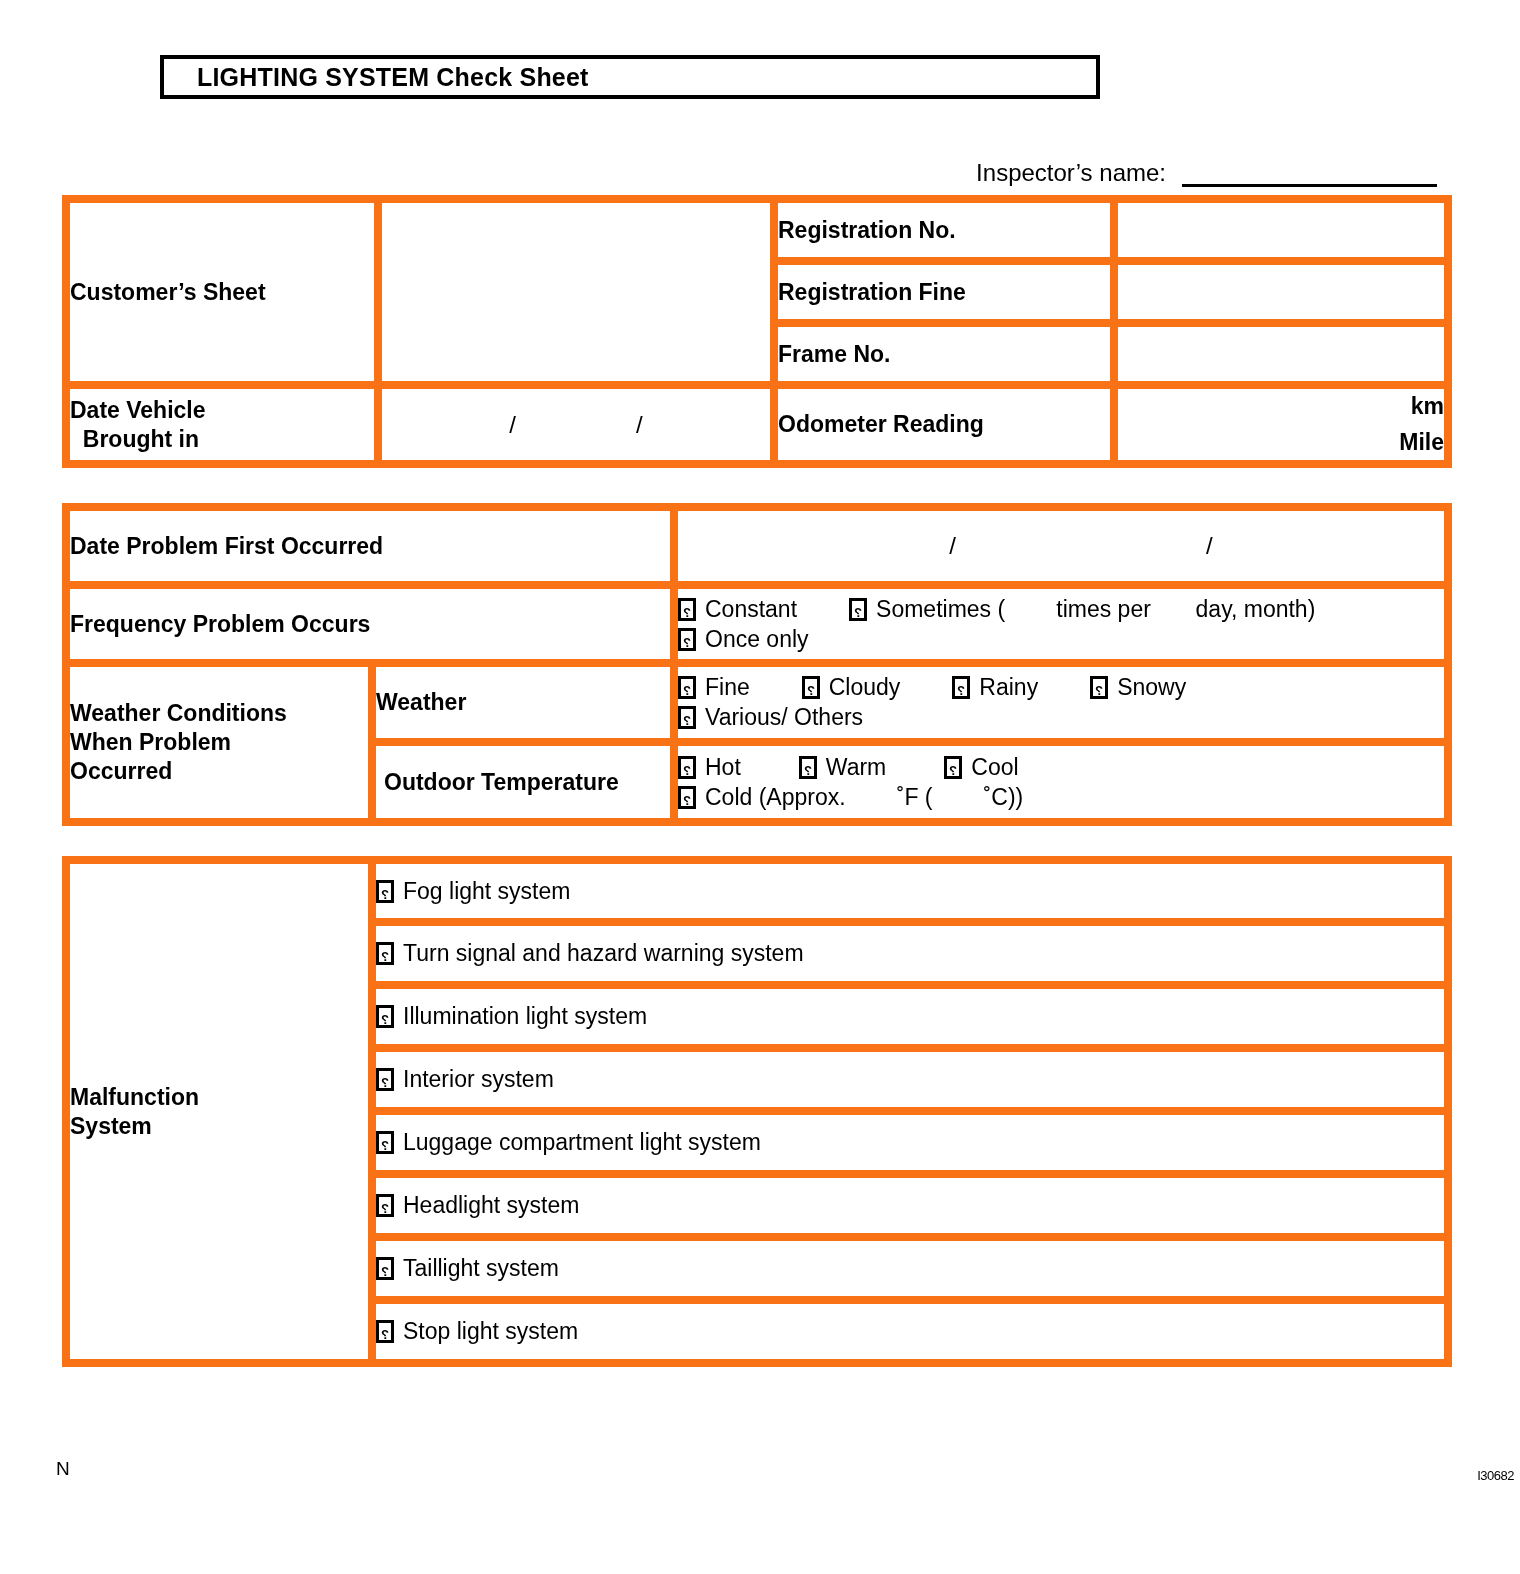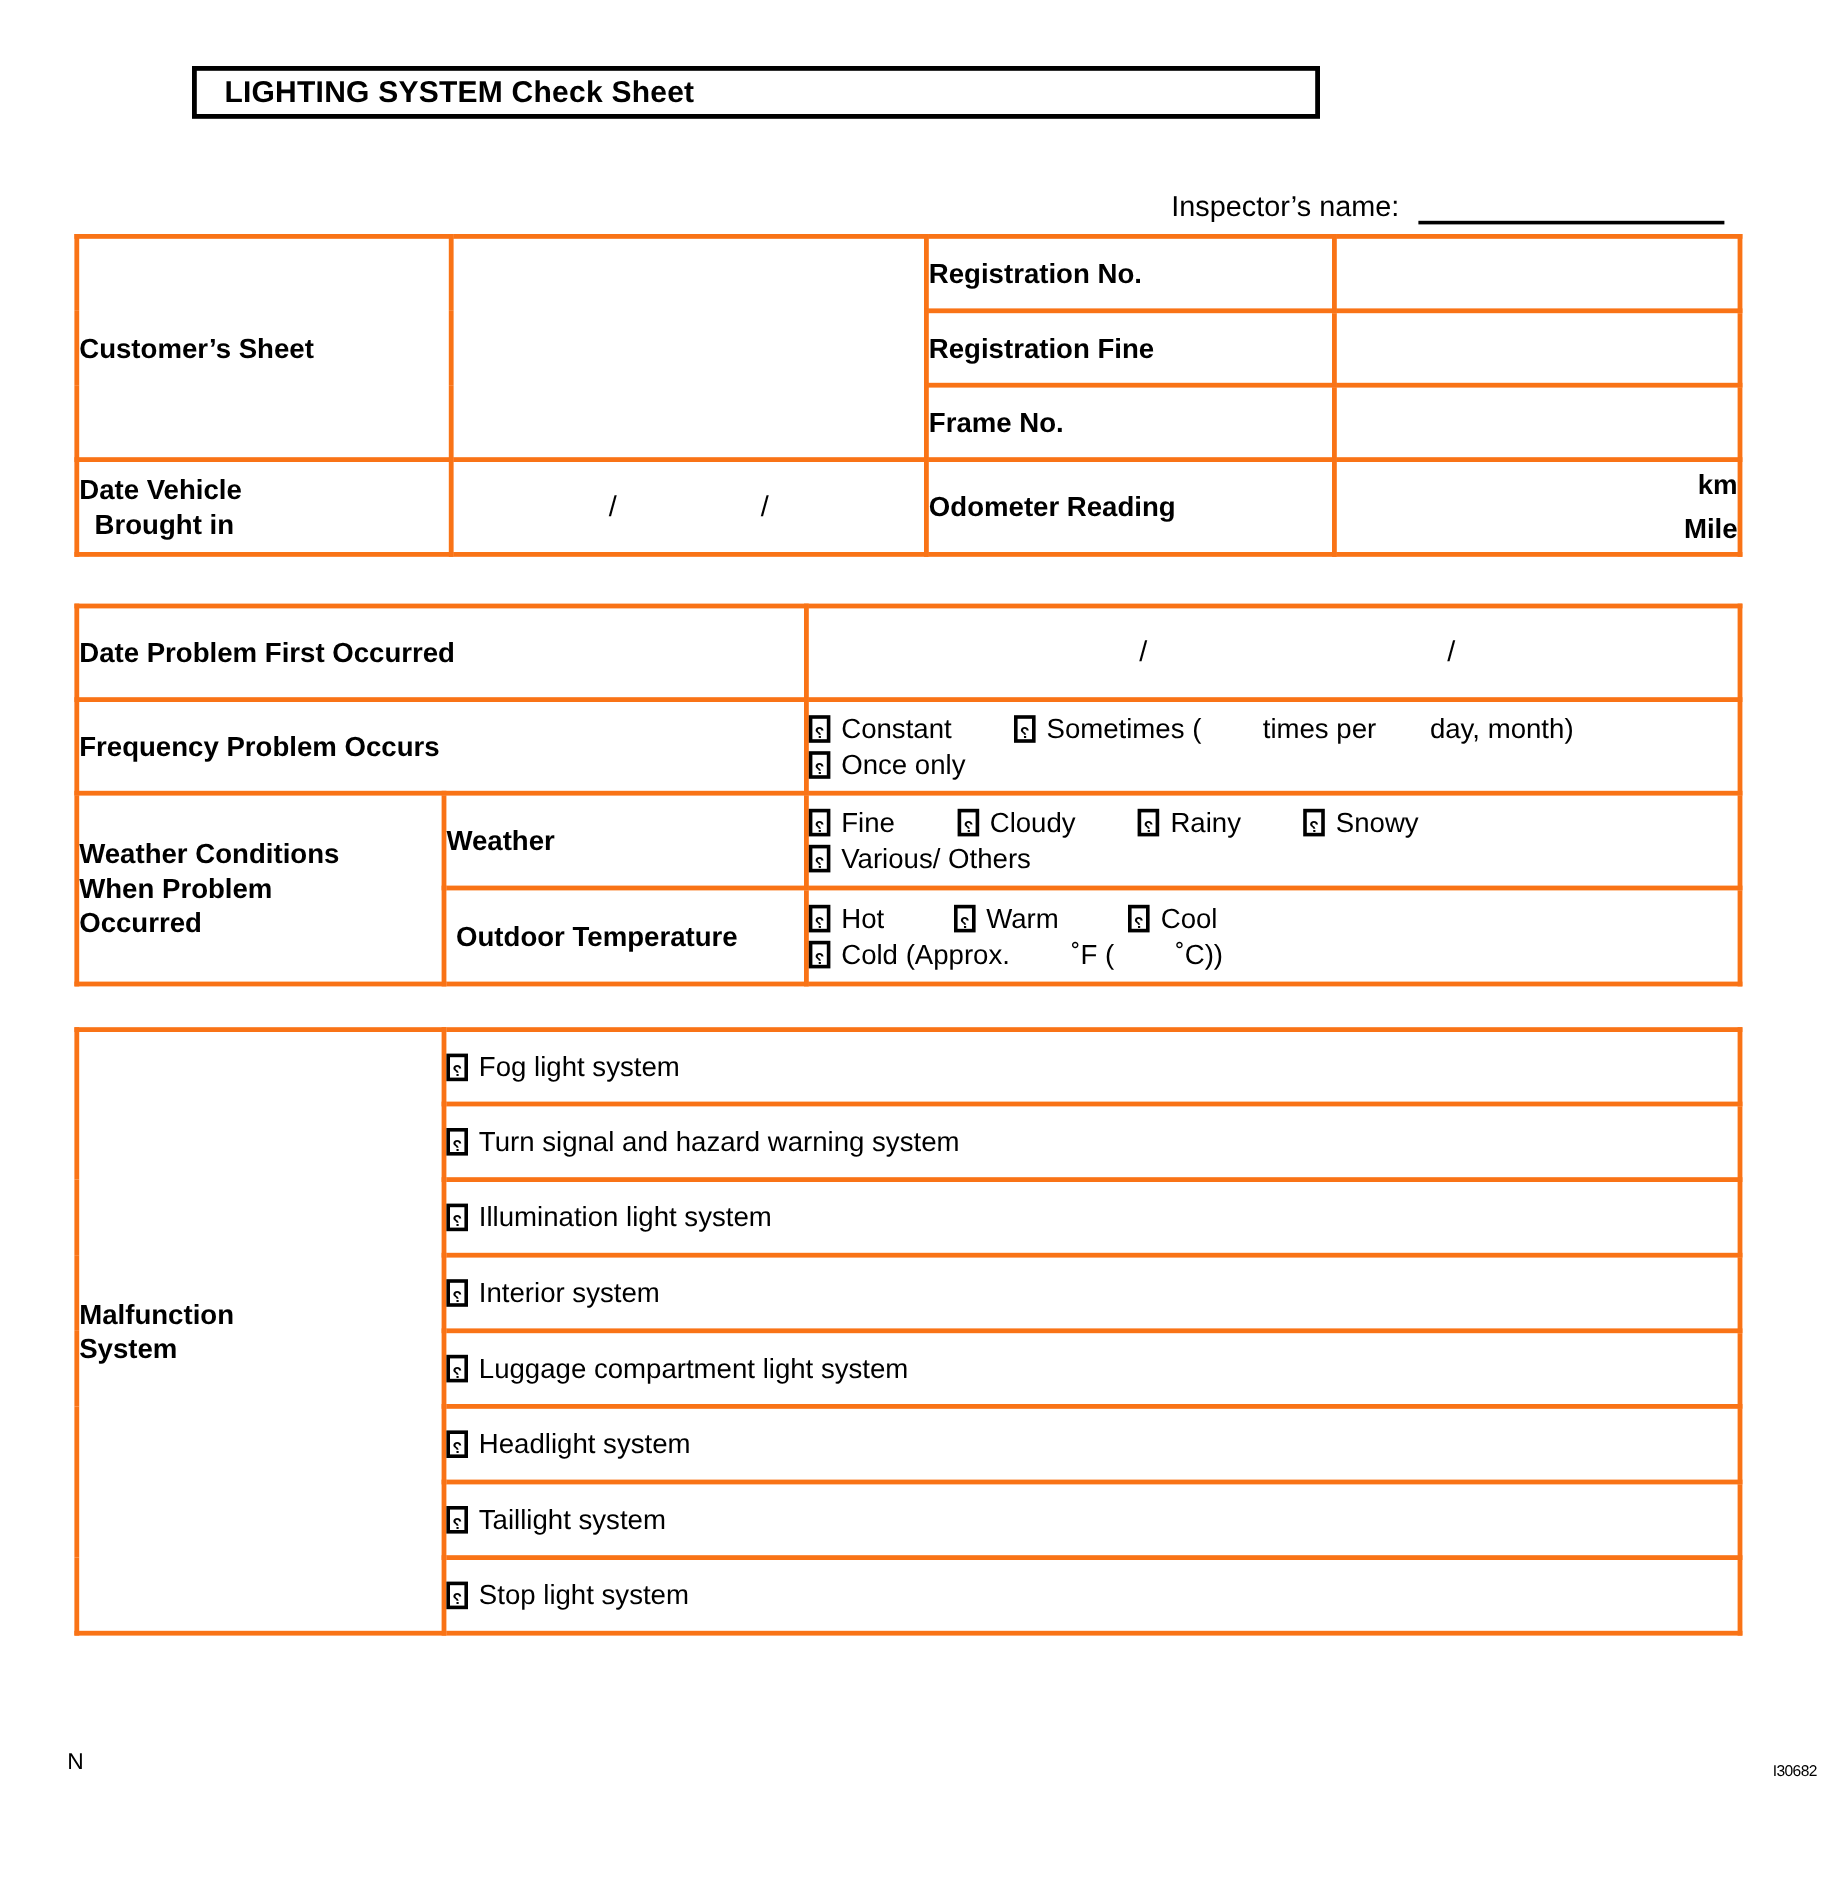--- a/index.html
+++ b/index.html
@@ -3,34 +3,34 @@
 <meta charset="utf-8">
 <style>
   html,body { margin:0; padding:0; background:#ffffff; }
   .page {
     position:relative; width:1520px; height:1574px; background:#ffffff;
     font-family:"Liberation Sans", sans-serif; color:#000;
   }
   .title-box {
     position:absolute; left:160px; top:55px; width:940px; height:44px;
     border:4px solid #000; box-sizing:border-box;
-    display:flex; align-items:center; padding-left:23px;
+    display:flex; align-items:center; padding-left:33px;
     font-weight:bold; font-size:25px; letter-spacing:0.2px;
   }
   .inspector {
     position:absolute; top:156px; right:83px;
     display:flex; align-items:flex-end; gap:16px; font-size:24px;
   }
   .inspector .line { width:255px; height:28px; border-bottom:3px solid #000; }
 
   table.t {
     position:absolute; border-collapse:collapse; table-layout:fixed;
     border:4px solid #000; background:#fff;
   }
-  table.t td { border:4px solid #f97316; vertical-align:middle; padding:0; box-sizing:border-box; }
+  table.t td { border:8px solid #f97316; vertical-align:middle; padding:0; box-sizing:border-box; }
   .lbl { font-weight:bold; font-size:23px; white-space:pre-wrap; line-height:1.25; }
   .pad30 { padding-left:30px; }
   .pad20 { padding-left:20px; }
   .t1 { left:62px; top:195px; width:1390px; }
   .t1 tr.sep td { border-top:4px solid #000; }
   .t2 { left:62px; top:503px; width:1390px; }
   .t3 { left:62px; top:856px; width:1390px; }
 
   .slashes { display:flex; justify-content:center; align-items:center; font-size:24px; }
   .slashes.g1 { gap:120px; }

